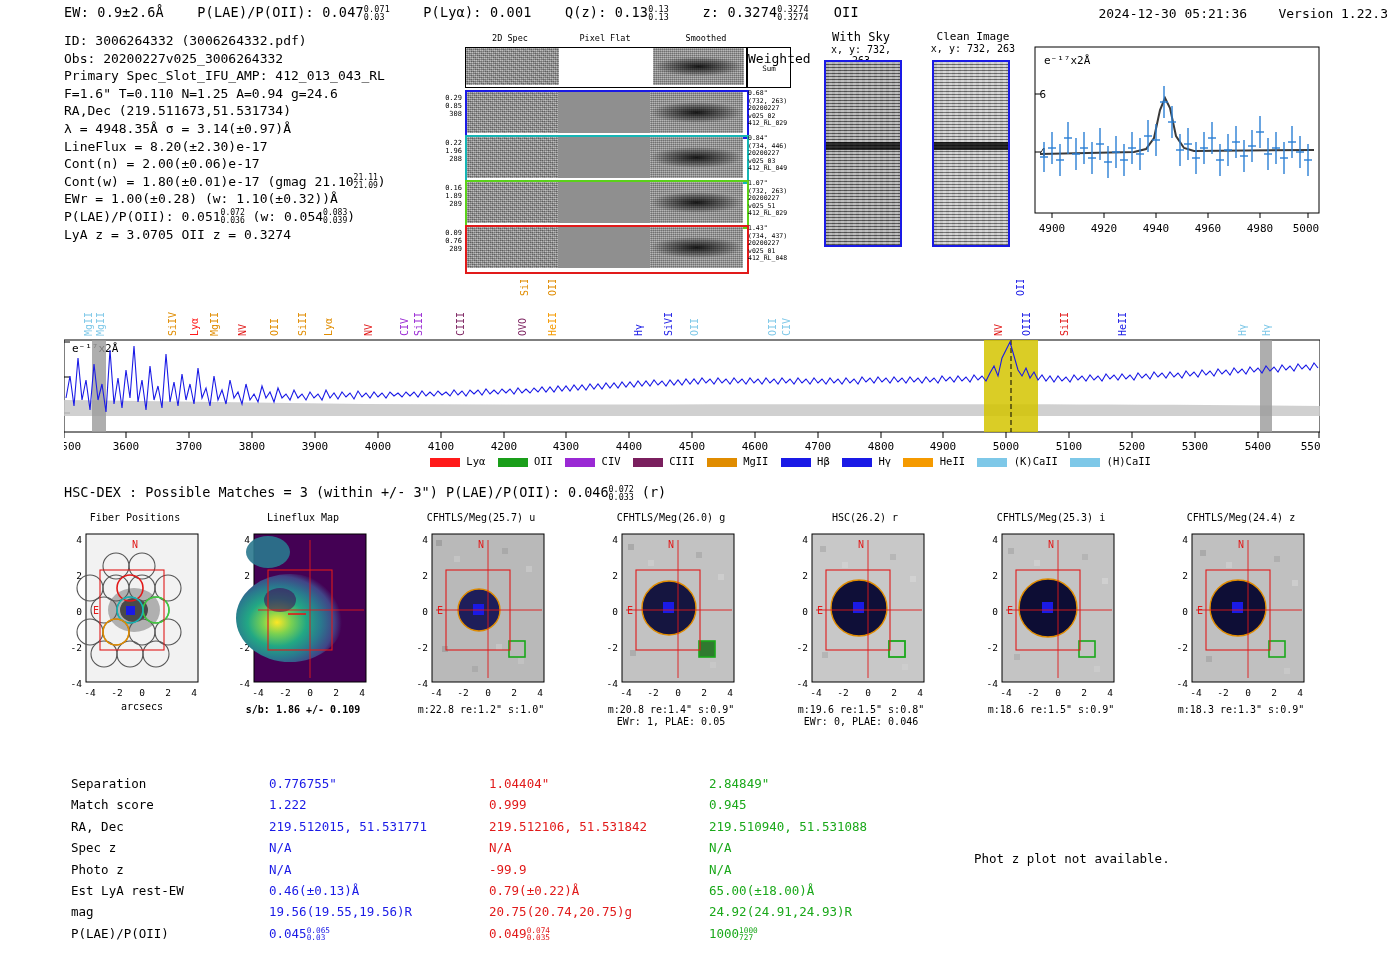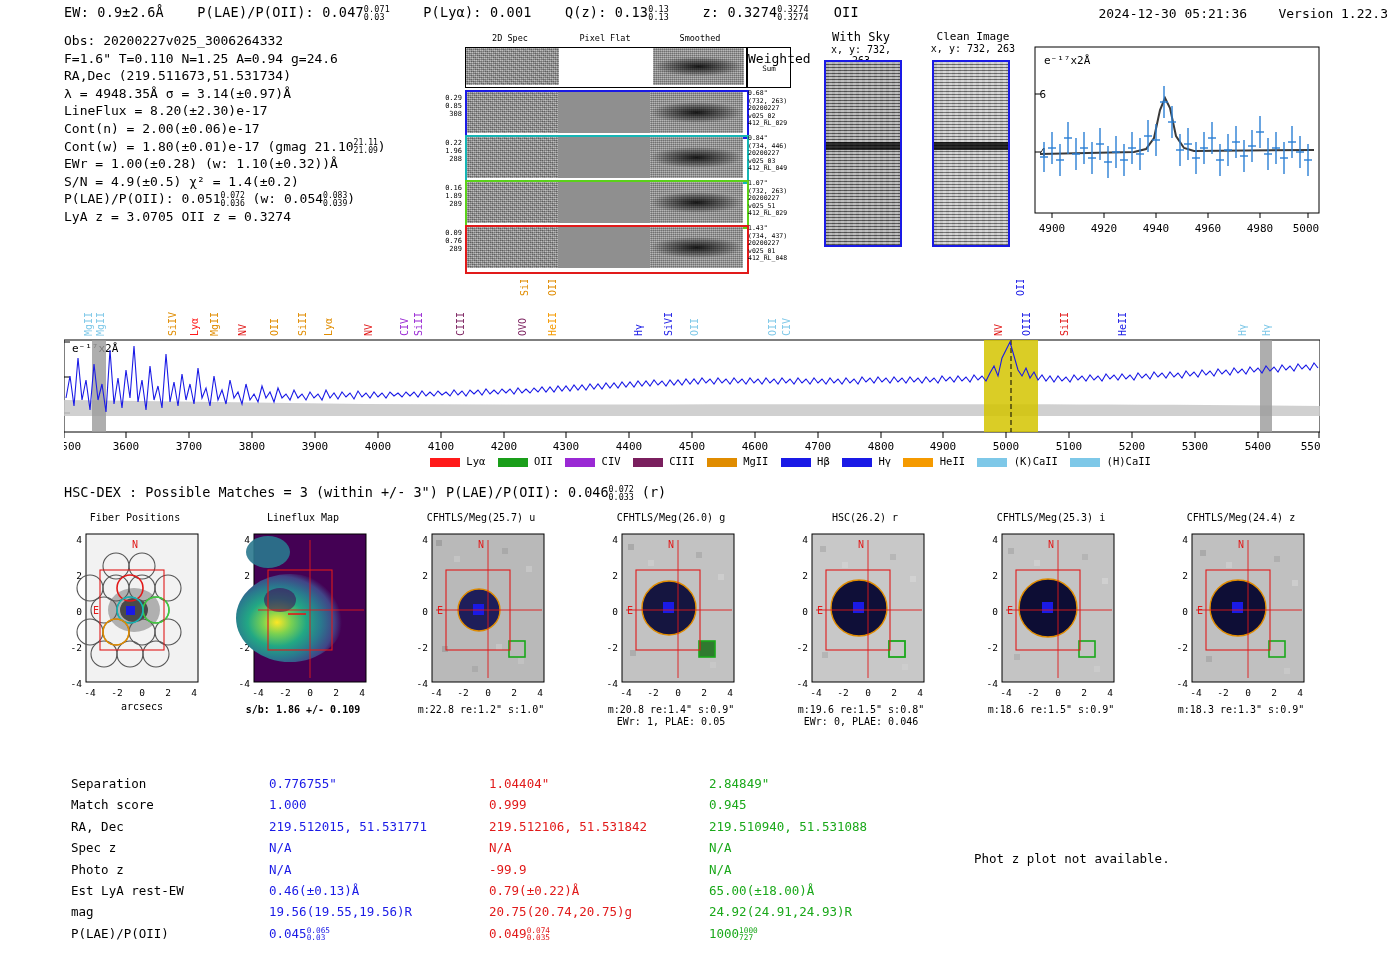--- a/index.html
+++ b/index.html
@@ -76,37 +76,38 @@
   <span>&nbsp;</span>
   <span>OII</span>
 </div>
 <div class="abs nowrap" id="hdr-date">
   <span>2024-12-30 05:21:36</span>
   <span>&nbsp;&nbsp;</span>
   <span>Version 1.22.3</span>
 </div>
 
 <div class="abs" id="info">
+  <div>ID: 3006264332 (3006264332.pdf)</div>
   <div>Obs: 20200227v025_3006264332</div>
+  <div>Primary Spec_Slot_IFU_AMP: 412_013_043_RL</div>
   <div>F=1.6"  T=0.110  N=1.25  A=0.94  g=24.6</div>
   <div>RA,Dec (219.511673,51.531734)</div>
   <div>λ = 4948.35Å  σ = 3.14(±0.97)Å</div>
   <div>LineFlux = 8.20(±2.30)e-17</div>
   <div>Cont(n) = 2.00(±0.06)e-17</div>
   <div class="nowrap"><span>Cont(w) = 1.80(±0.01)e-17 (gmag 21.10</span><span class="frac"><span>21.11</span><span>21.09</span></span><span>)</span></div>
   <div>EWr = 1.00(±0.28) (w: 1.10(±0.32))Å</div>
-  <div>S/N = 4.9(±0.5)  χ² = 1.4(±0.2)</div>
   <div class="nowrap"><span>P(LAE)/P(OII): 0.051</span><span class="frac"><span>0.072</span><span>0.036</span></span><span> (w: 0.054</span><span class="frac"><span>0.083</span><span>0.039</span></span><span>)</span></div>
   <div>LyA z = 3.0705  OII z = 0.3274</div>
 </div>
 
 <div class="abs" style="left:465px;top:33px;width:280px;height:14px;">
   <div class="abs panel-lbl" style="left:0px;top:0px;width:90px;">2D Spec</div>
   <div class="abs panel-lbl" style="left:95px;top:0px;width:90px;">Pixel Flat</div>
-  <div class="abs panel-lbl" style="left:190px;top:0px;width:90px;">Smoothed</div>
+  <div class="abs panel-lbl" style="left:196px;top:0px;width:90px;">Smoothed</div>
 </div>
 
 <div class="abs" style="left:465px;top:47px;width:280px;height:39px;border:1px solid #000;">
   <div class="abs noise" style="left:0;top:0;width:93px;height:37px;"></div>
   <div class="abs" style="left:93px;top:0;width:94px;height:37px;background:#fff;"></div>
   <div class="abs blob" style="left:187px;top:0;width:91px;height:37px;"></div>
 </div>
 <div class="abs" style="left:747px;top:47px;width:42px;height:39px;border:1px solid #000;background:#ffffff;">
   <div class="abs" style="left:0;top:3px;width:42px;font-size:13px;text-align:center;">Weighted</div>
   <div class="abs" style="left:0;top:16px;width:42px;font-size:7.5px;text-align:center;">Sum</div>
@@ -764,21 +765,21 @@
     <tbody>
         <tr>
       <td style="width:196px;">Separation</td>
       <td class="c-blue" style="width:218px;">0.776755"</td>
       <td class="c-red" style="width:218px;">1.04404"</td>
       <td class="c-green" style="width:230px;">2.84849"</td>
       <td rowspan="8" style="vertical-align:middle;padding-left:34px;">Phot z plot not available.</td>
     </tr>
     <tr>
       <td>Match score</td>
-      <td class="c-blue">1.000</td>
+      <td class="c-blue">1.222</td>
       <td class="c-red">0.999</td>
       <td class="c-green">0.945</td>
     </tr>
     <tr>
       <td>RA, Dec</td>
       <td class="c-blue">219.512015, 51.531771</td>
       <td class="c-red">219.512106, 51.531842</td>
       <td class="c-green">219.510940, 51.531088</td>
     </tr>
     <tr>

